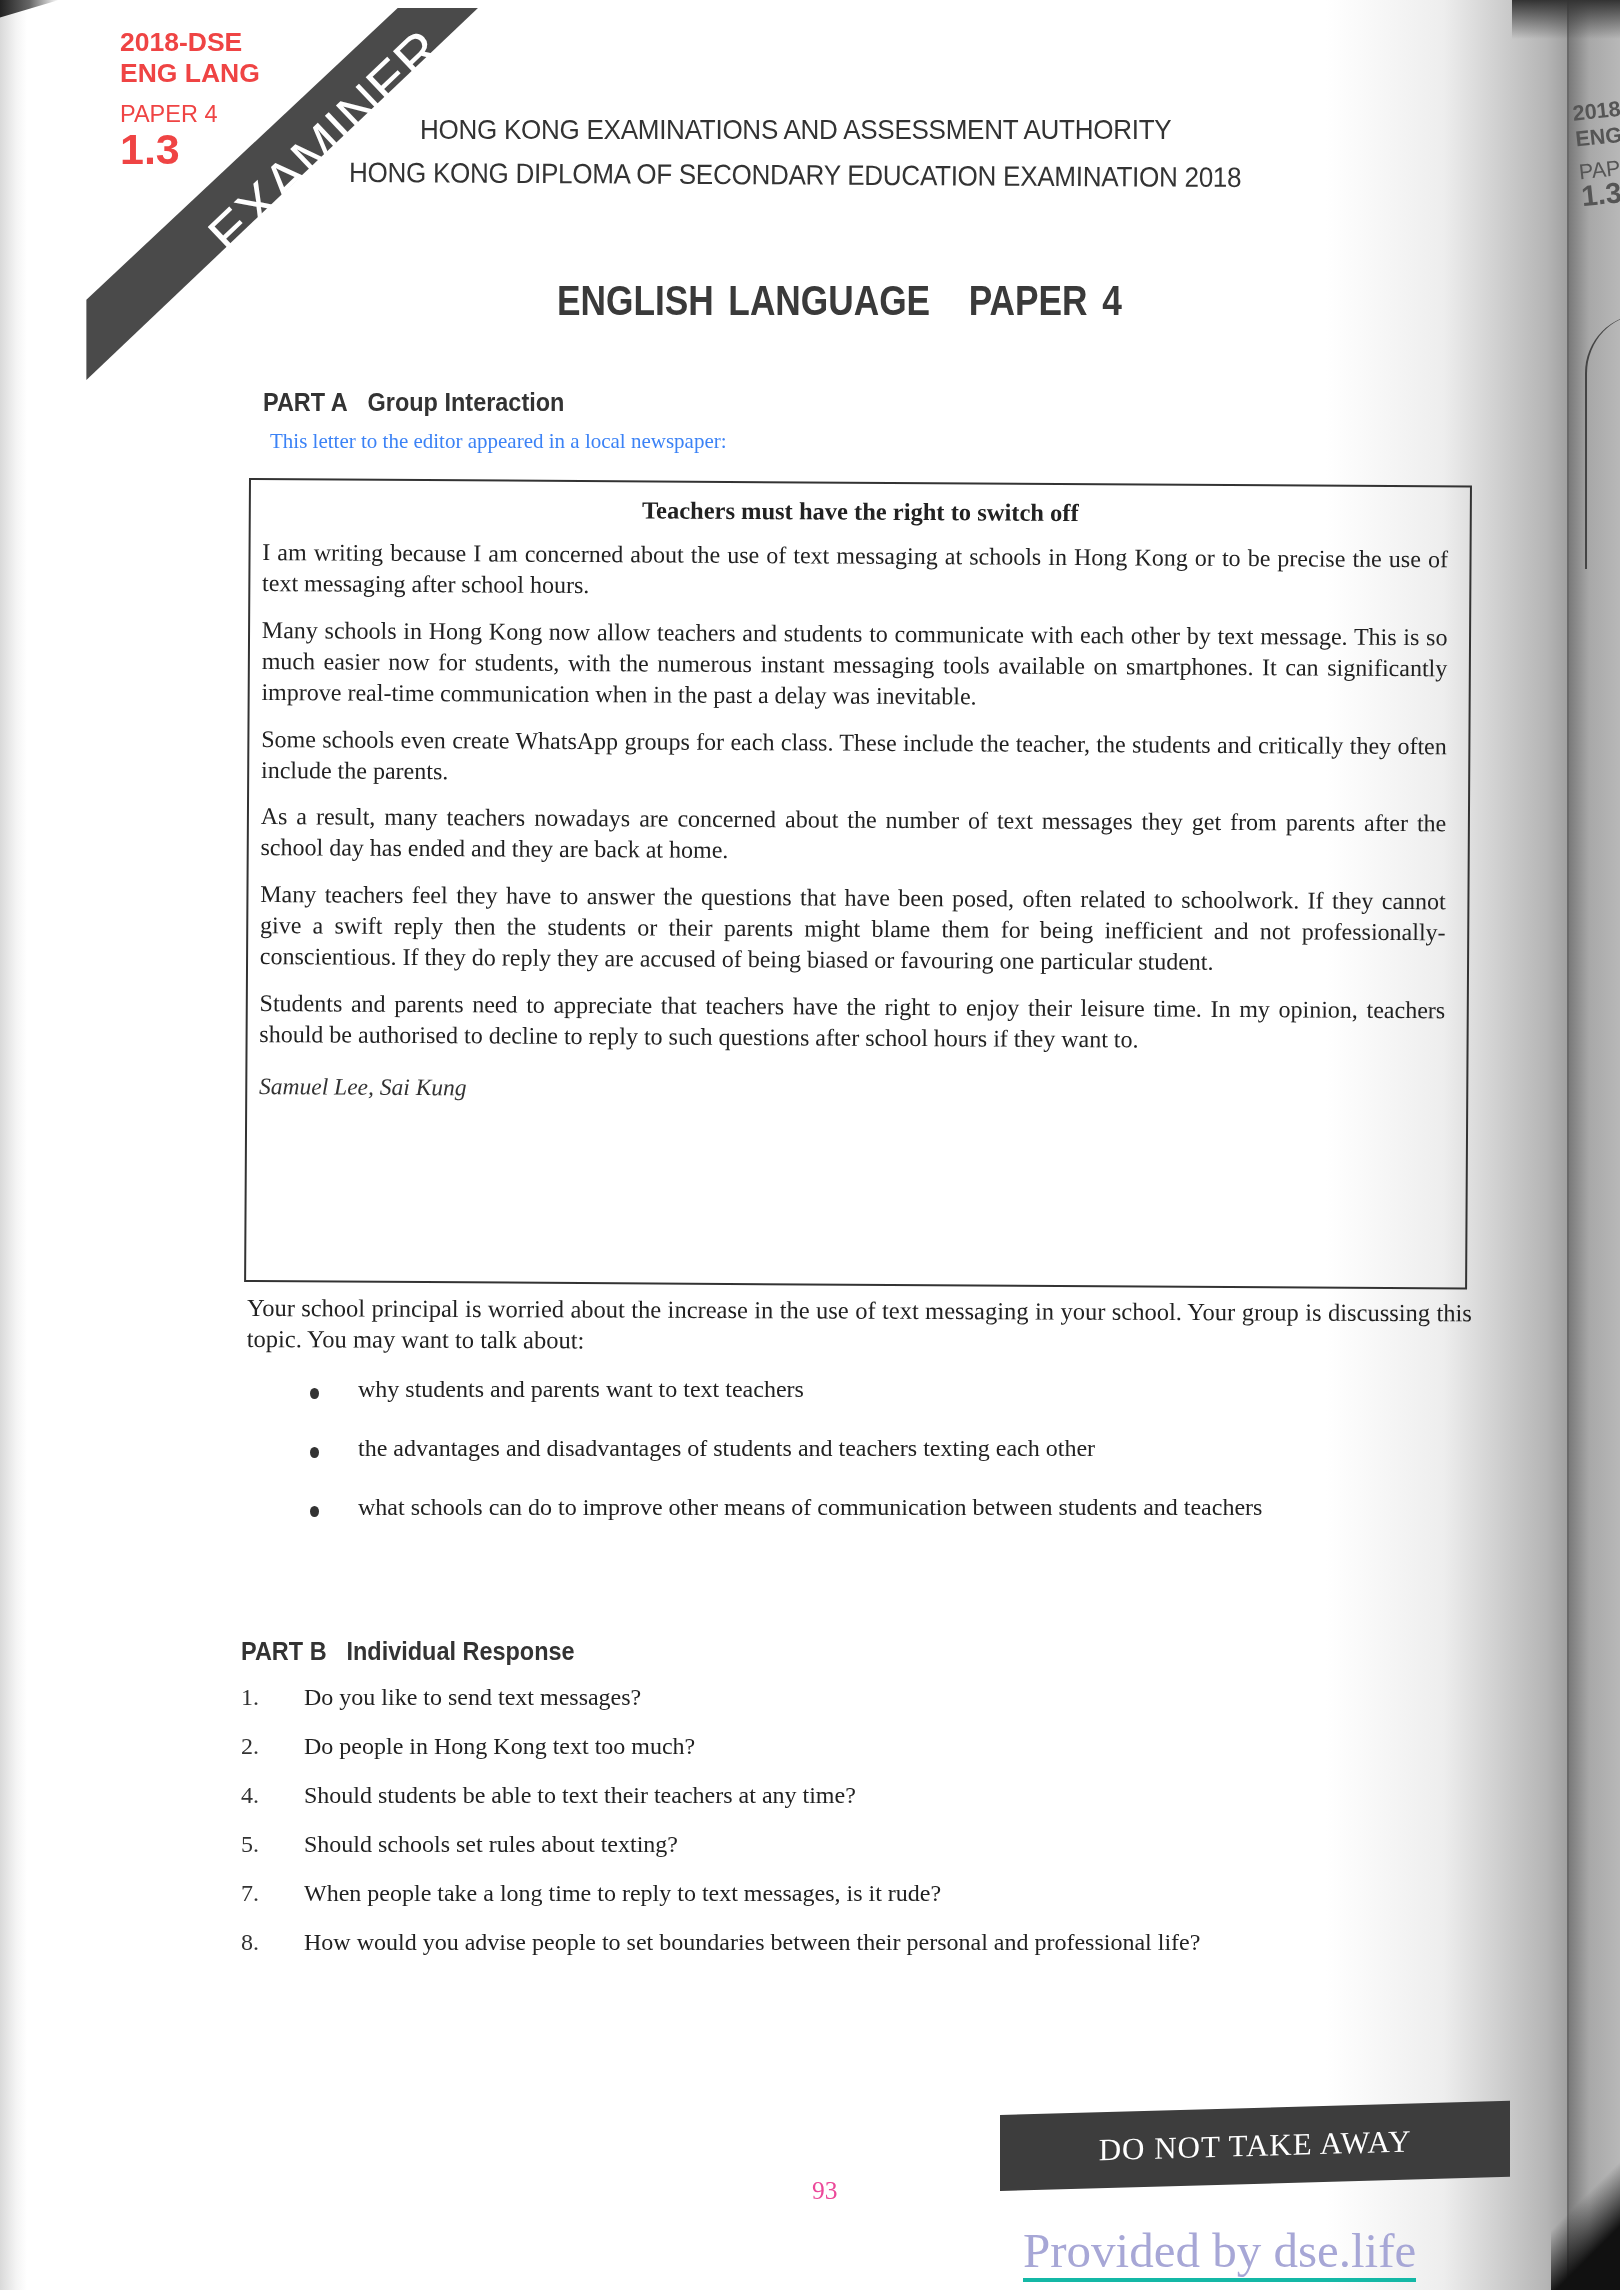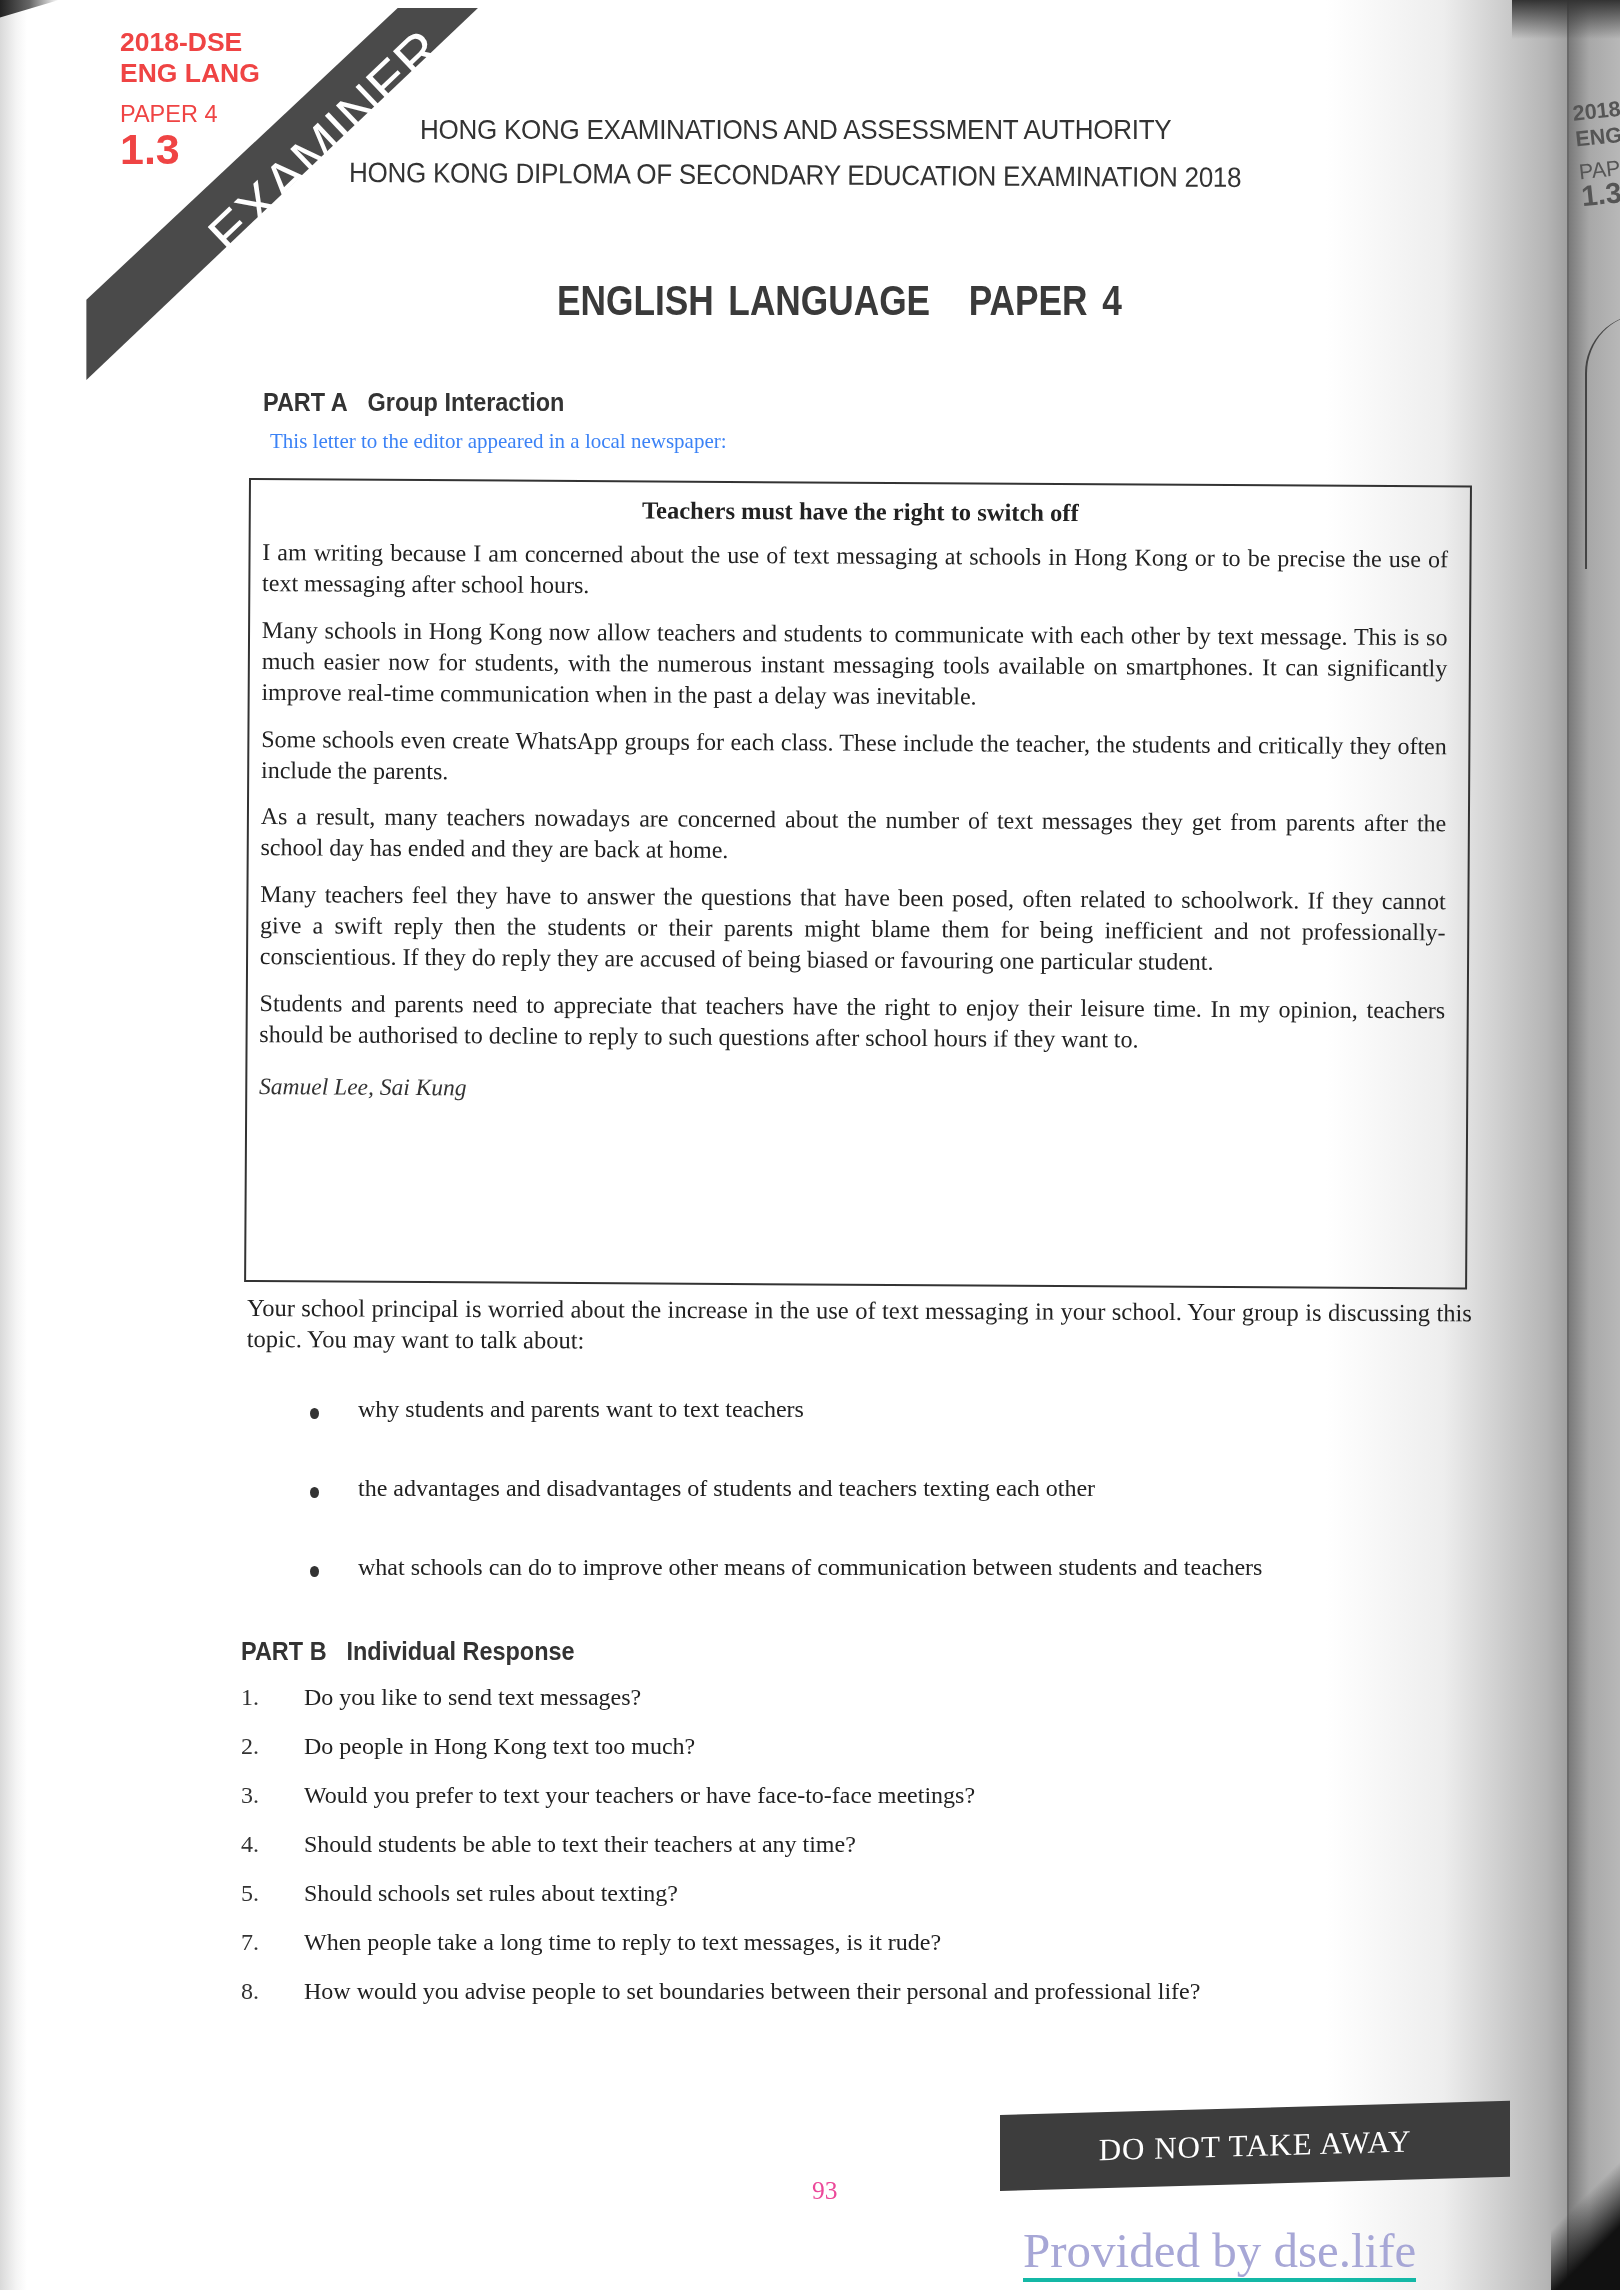--- a/index.html
+++ b/index.html
@@ -105,21 +105,21 @@
       margin: 23.5px 11.8px 0 11.8px; font-style: italic; font-size: 23.5px; color: #333;
     }
 
     .prompt {
       position: absolute; left: 247px; top: 1292px; width: 1225px;
       font-size: 24.5px; line-height: 31px; text-align: justify; color: #222;
       transform: rotate(0.25deg); transform-origin: left top;
     }
 
     .bullets { position: absolute; left: 304px; top: 1376px; list-style: none; margin: 0; padding: 0; }
-    .bullets li { position: relative; font-size: 24px; height: 59px; padding-left: 54px; color: #222; white-space: nowrap; margin-top: 20px; }
+    .bullets li { position: relative; font-size: 24px; height: 59px; padding-left: 54px; color: #222; white-space: nowrap; }
     .bullets li .dot {
       position: absolute; left: 5.9px; top: 11.8px; width: 8.8px; height: 10.8px; border-radius: 50%; background: #333;
     }
 
     .questions { position: absolute; left: 241px; top: 1684px; margin: 0; padding: 0; list-style: none; }
     .questions li { position: relative; height: 49px; font-size: 24px; color: #222; white-space: nowrap; }
     .questions li .num { display: inline-block; width: 63px; color: #333; }
 
     
     .do-not-take {
@@ -196,21 +196,20 @@
   <li><span class="dot"></span><span>what schools can do to improve other means of communication between students and teachers</span></li>
 </ul>
 
 <div class="part-heading part-b">
   <span>PART B</span><span class="part-title">Individual Response</span>
 </div>
 
 <ol class="questions">
   <li><span class="num">1.</span><span>Do you like to send text messages?</span></li>
   <li><span class="num">2.</span><span>Do people in Hong Kong text too much?</span></li>
-  <li><span class="num">3.</span><span>Would you prefer to text your teachers or have face-to-face meetings?</span></li>
   <li><span class="num">4.</span><span>Should students be able to text their teachers at any time?</span></li>
   <li><span class="num">5.</span><span>Should schools set rules about texting?</span></li>
   <li><span class="num">7.</span><span>When people take a long time to reply to text messages, is it rude?</span></li>
   <li><span class="num">8.</span><span>How would you advise people to set boundaries between their personal and professional life?</span></li>
 </ol>
 
 <div class="do-not-take">DO NOT TAKE AWAY</div>
 <div class="page-number">93</div>
 <div class="watermark">Provided by dse.life</div>
 

